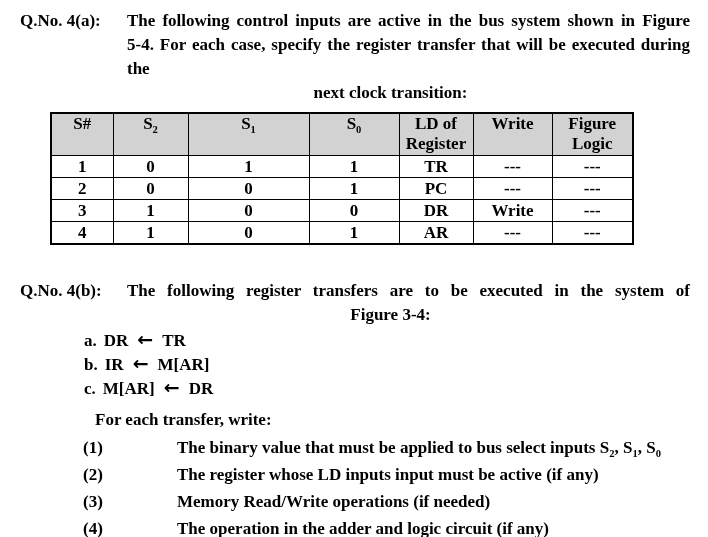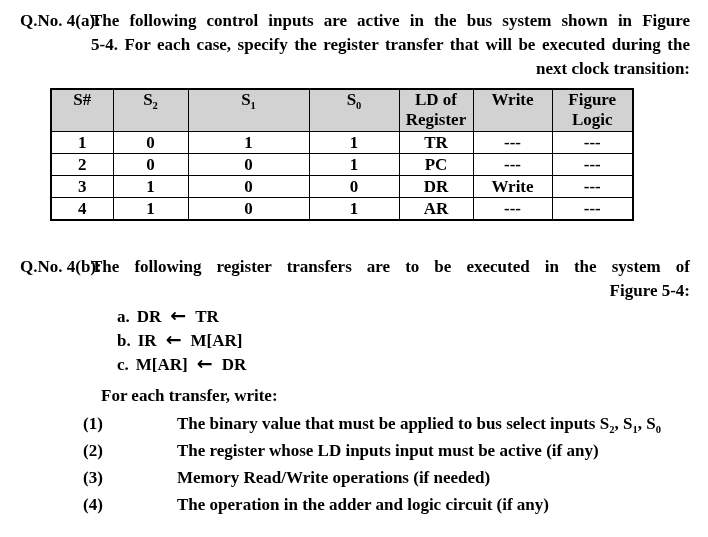--- a/index.html
+++ b/index.html
@@ -13,22 +13,22 @@
     font-weight: bold;
     font-size: 17px;
     overflow: hidden;
     box-sizing: border-box;
   }
 
   
   .qblock { display: flex; margin-left: 20px; margin-right: 18px; }
   .qlabel { flex: none; width: 71px; line-height: 24px; white-space: nowrap; }
   .qtext  { flex: 1; line-height: 24px; }
-  .jline  { text-align: justify; text-align-last: justify; }
-  .lline  { text-align: right; }
+  .jline  { text-align: justify; text-align-last: justify; margin-left: 36px; }
+  .lline  { text-align: center; }
   .q4a    { padding-top: 9px; }
   .q4b    { margin-top: 34px; }
 
   
   table.ctl {
     margin: 7px 0 0 50px;
     border-collapse: collapse;
     table-layout: fixed;
     width: 582px;
     border: 2px solid #000;
@@ -48,33 +48,33 @@
     height: 41px;
   }
   table.ctl td {
     height: 21px;
     line-height: 21px;
     vertical-align: middle;
   }
   sub { font-size: 62%; line-height: 0; }
 
   
-  .transfers { margin-left: 117px; margin-top: 1px; }
+  .transfers { margin-left: 84px; margin-top: 1px; }
   .tline { line-height: 23px; white-space: nowrap; }
   .tid   { margin-right: 7px; }
   .tarrow {
     font-family: "DejaVu Sans", sans-serif;
     font-size: 19px;
     font-weight: bold;
     margin: 0 9px;
   }
 
   
   .instructions { margin-left: 83px; margin-top: 6px; }
-  .intro { margin-left: 18px; line-height: 28px; }
+  .intro { margin-left: 12px; line-height: 28px; }
   .iline { display: flex; line-height: 27px; }
   .inum  { flex: none; width: 49px; }
   .itext { flex: 1; margin-left: 45px; }
 </style>
 </head>
 <body>
 
 <div class="page">
 
   <div class="qblock q4a">
@@ -144,21 +144,21 @@
           <td>---</td>
           <td>---</td>
         </tr>
       </tbody>
   </table>
 
   <div class="qblock q4b">
     <div class="qlabel">Q.No. 4(b):</div>
     <div class="qtext">
       <div class="jline">The following register transfers are to be executed in the system of</div>
-      <div class="lline">Figure 5-4:</div>
+      <div class="lline">Figure 3-4:</div>
     </div>
   </div>
 
   <div class="transfers" id="transfers">
       <div class="tline"><span class="tid">a.</span><span class="tlhs">DR</span><span class="tarrow">←</span><span class="trhs">TR</span></div>
       <div class="tline"><span class="tid">b.</span><span class="tlhs">IR</span><span class="tarrow">←</span><span class="trhs">M[AR]</span></div>
       <div class="tline"><span class="tid">c.</span><span class="tlhs">M[AR]</span><span class="tarrow">←</span><span class="trhs">DR</span></div>
     </div>
 
   <div class="instructions">

